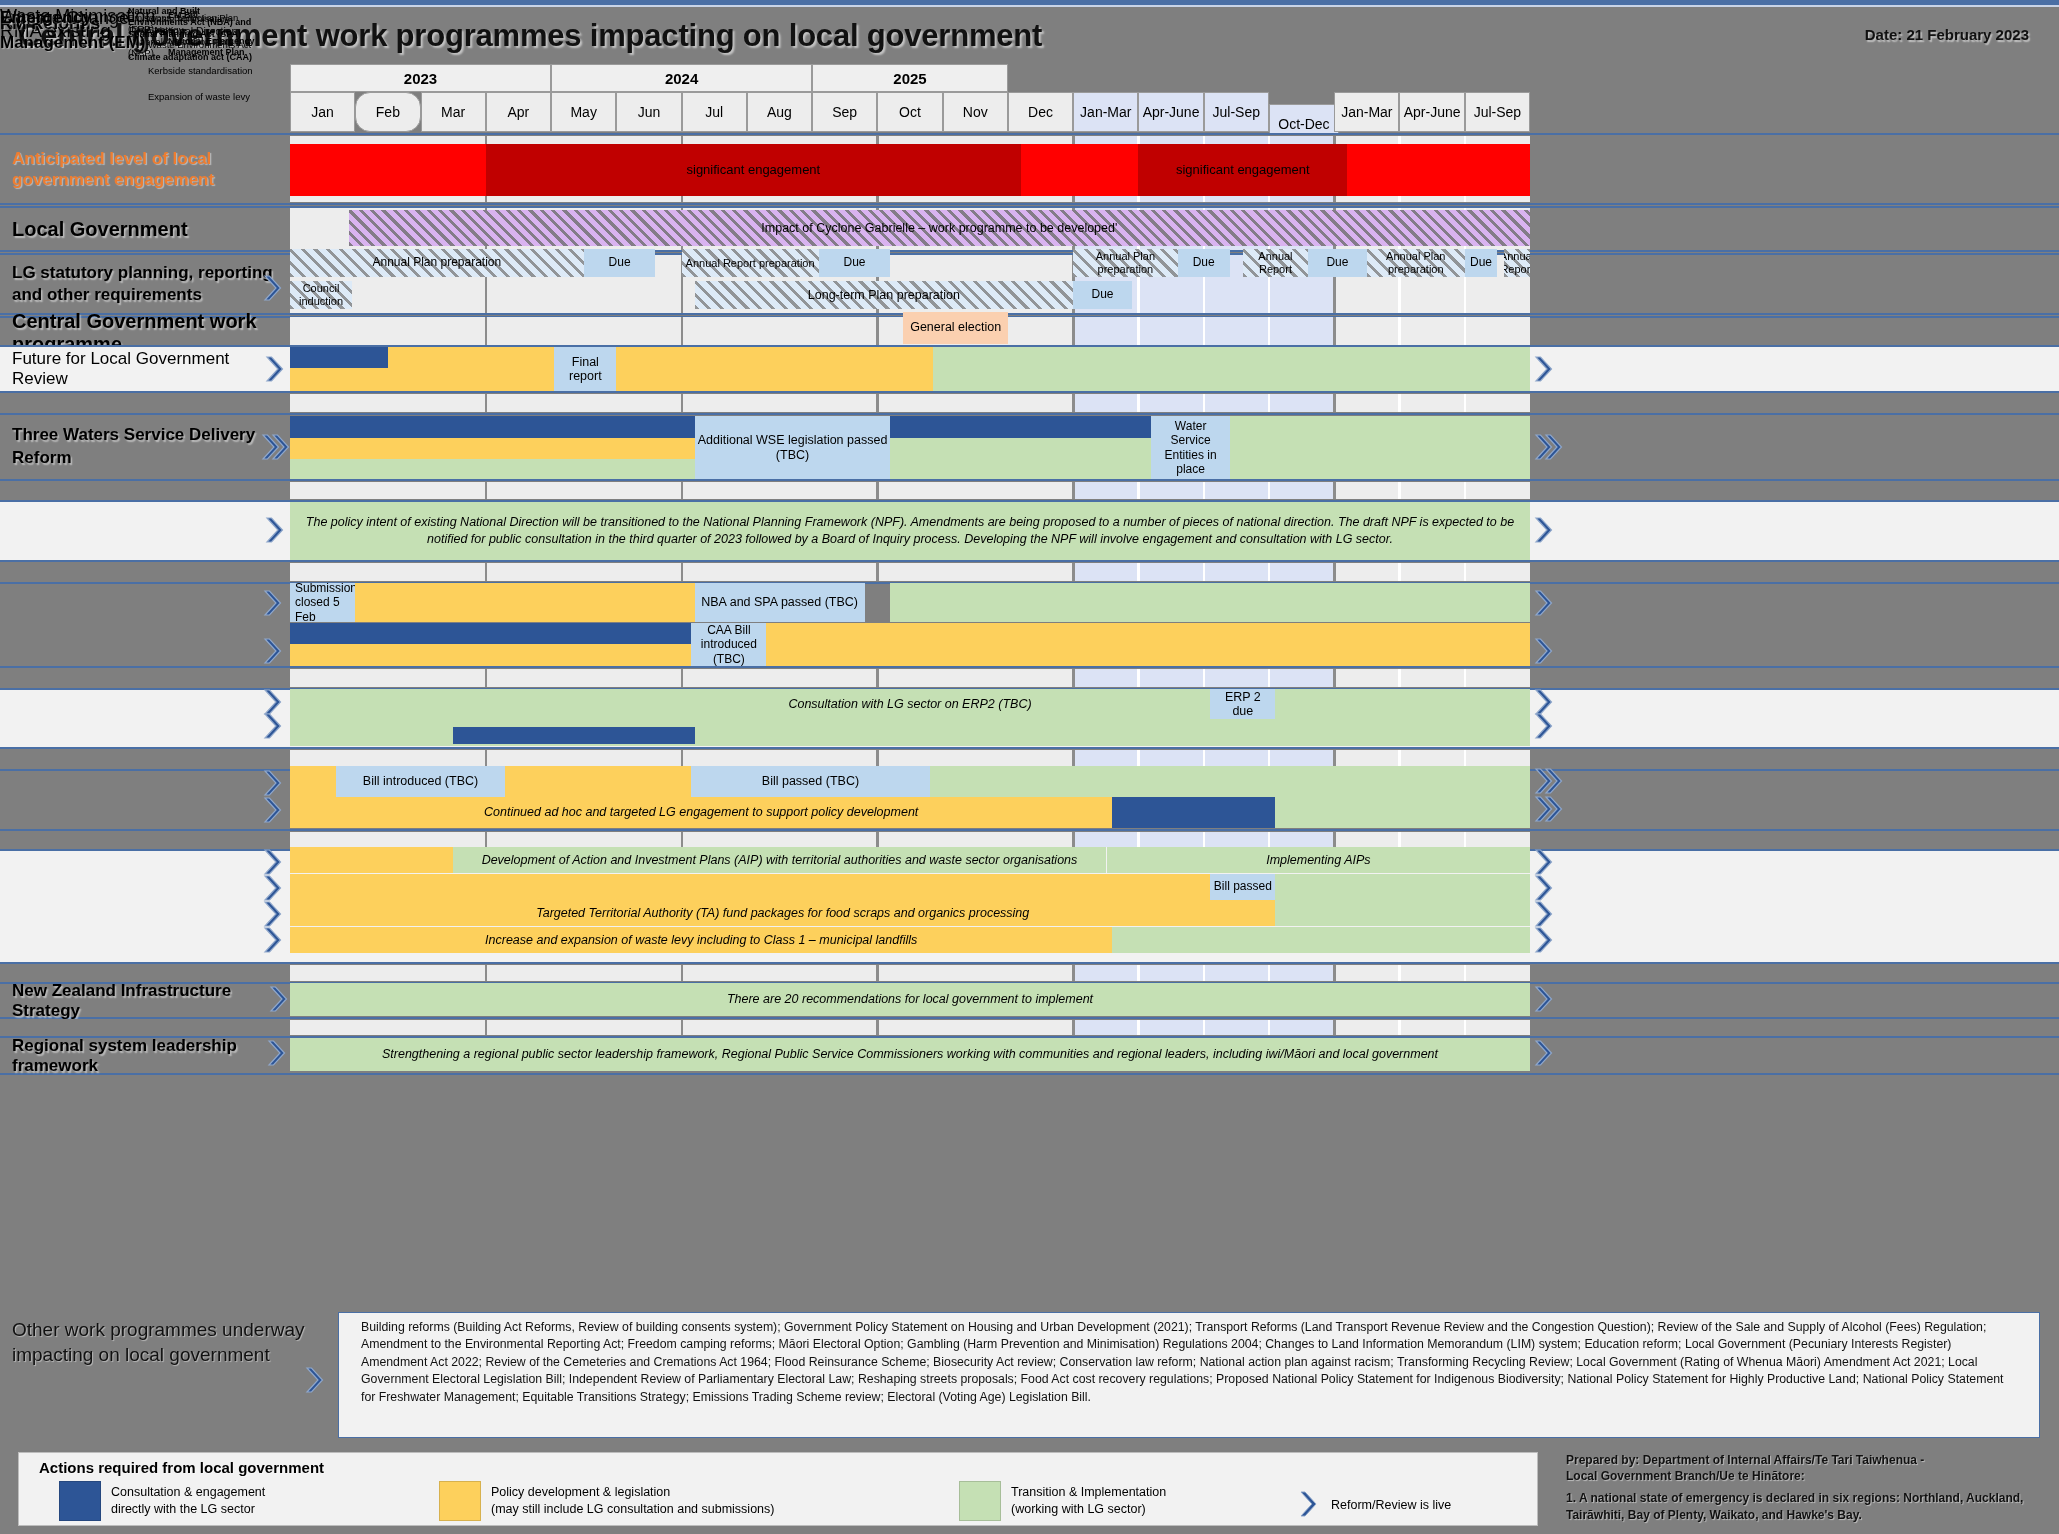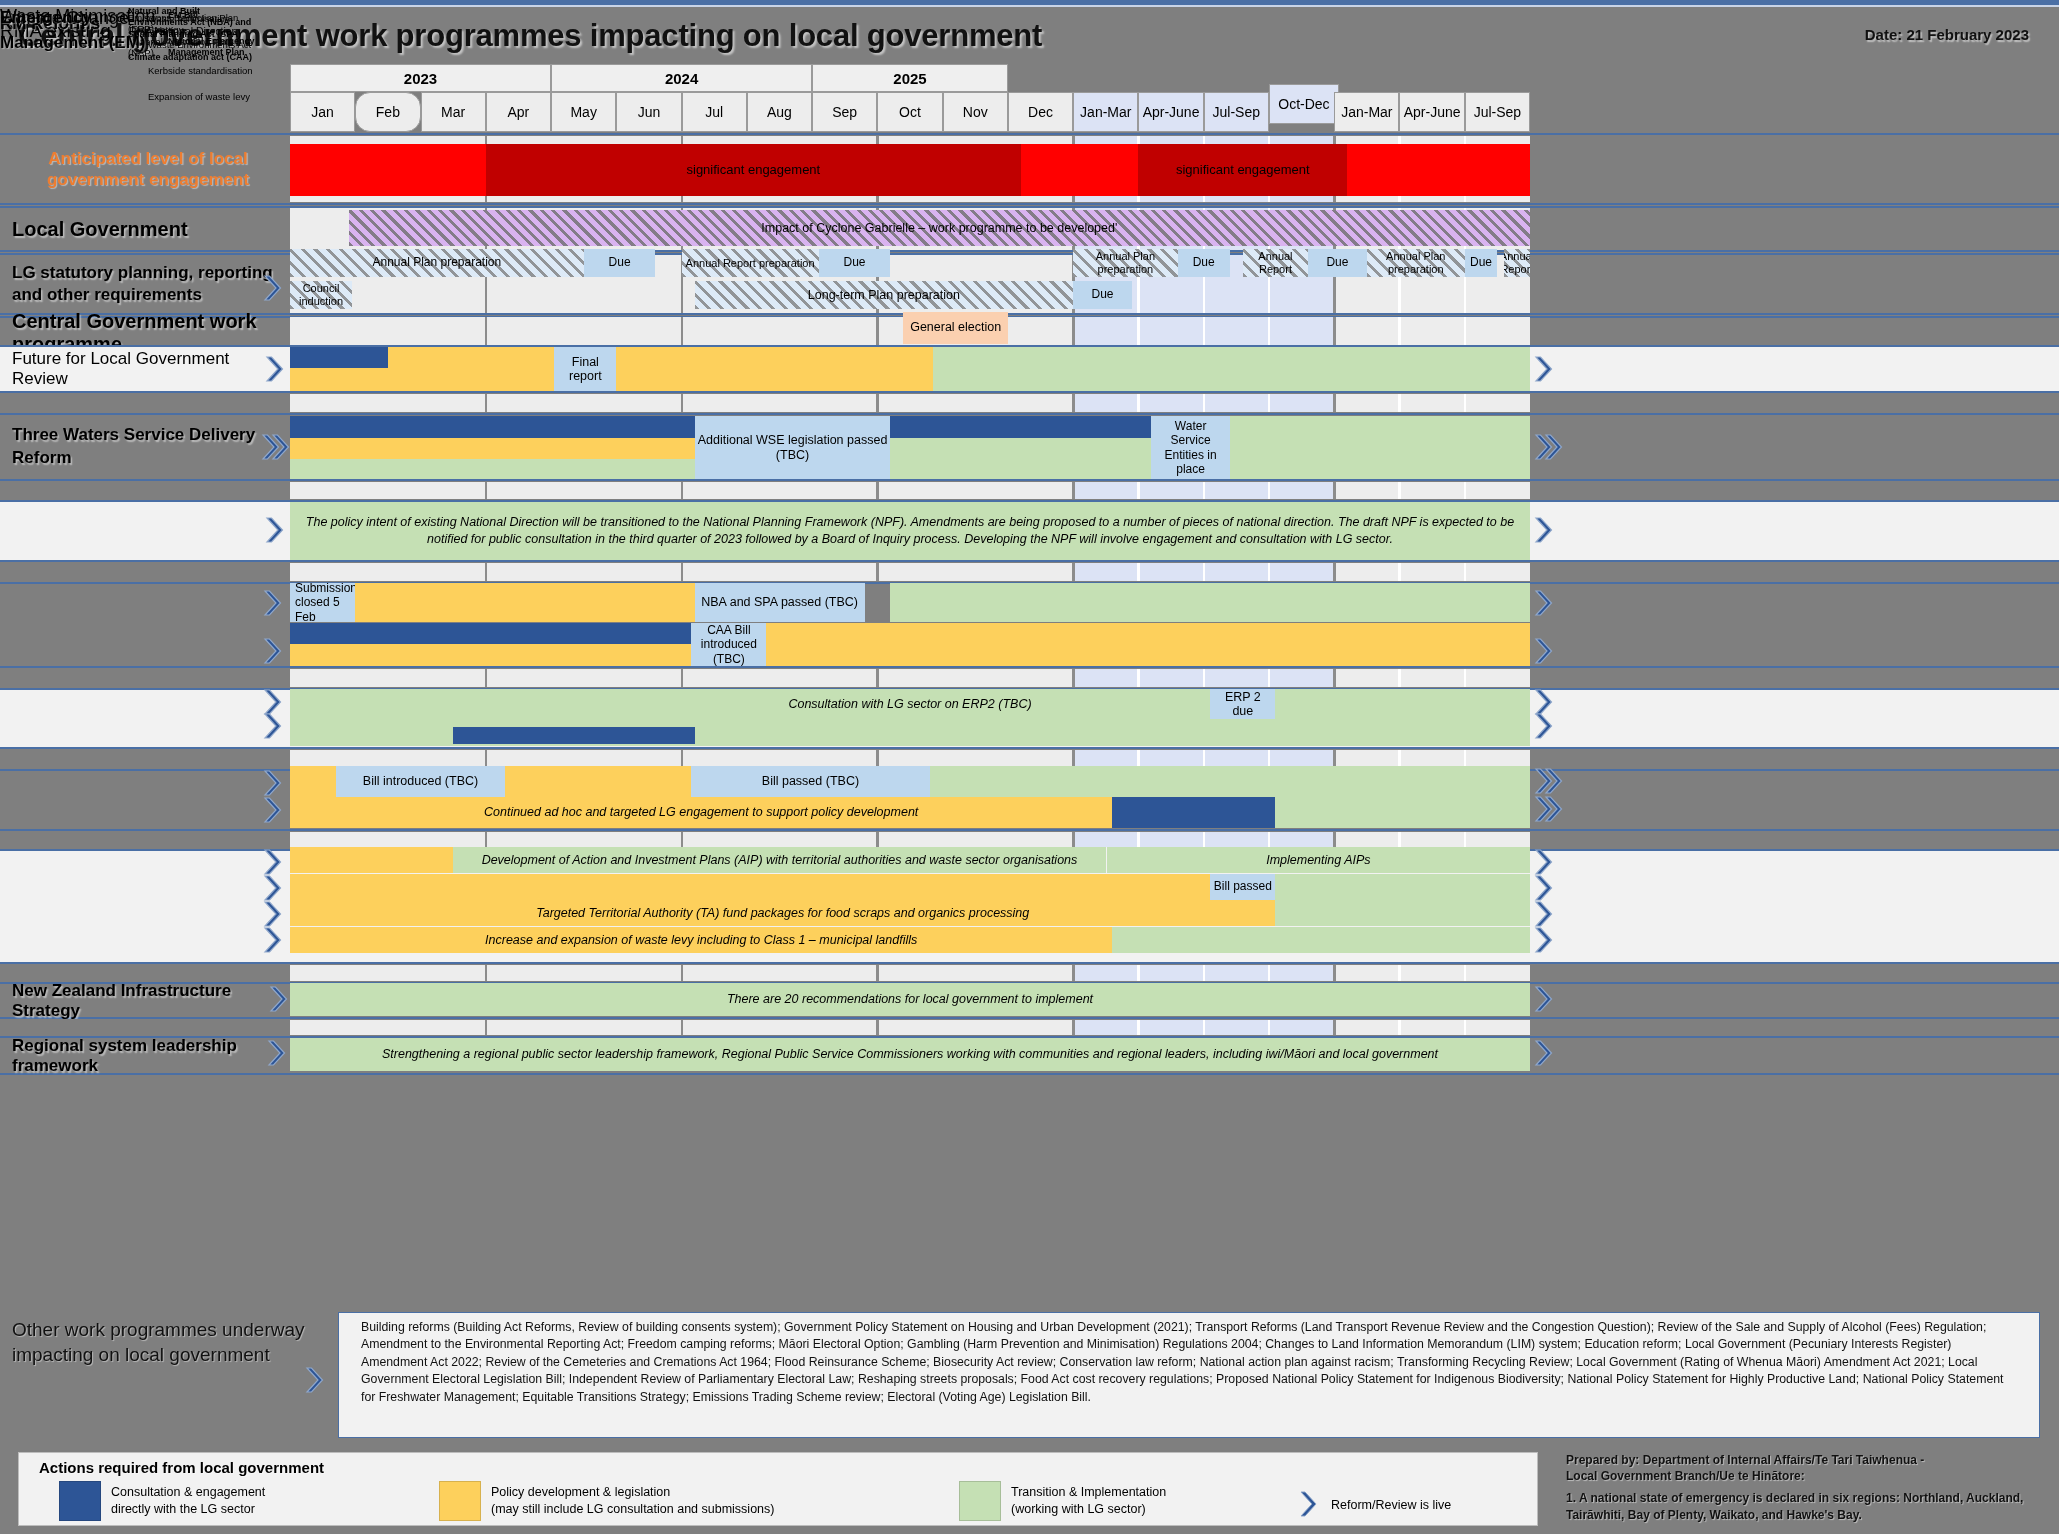--- a/index.html
+++ b/index.html
@@ -146,40 +146,40 @@
     <div class="hdr-mon" style="left:616.3157894736842px;top:92px;width:65.26315789473684px;">Jun</div>
     <div class="hdr-mon" style="left:681.578947368421px;top:92px;width:65.26315789473684px;">Jul</div>
     <div class="hdr-mon" style="left:746.8421052631579px;top:92px;width:65.26315789473684px;">Aug</div>
     <div class="hdr-mon" style="left:812.1052631578947px;top:92px;width:65.26315789473684px;">Sep</div>
     <div class="hdr-mon" style="left:877.3684210526316px;top:92px;width:65.26315789473684px;">Oct</div>
     <div class="hdr-mon" style="left:942.6315789473683px;top:92px;width:65.26315789473684px;">Nov</div>
     <div class="hdr-mon" style="left:1007.8947368421052px;top:92px;width:65.26315789473684px;">Dec</div>
     <div class="hdr-mon q" style="left:1073.157894736842px;top:92px;width:65.26315789473684px;">Jan-Mar</div>
     <div class="hdr-mon q" style="left:1138.4210526315787px;top:92px;width:65.26315789473684px;">Apr-June</div>
     <div class="hdr-mon q" style="left:1203.6842105263158px;top:92px;width:65.26315789473684px;">Jul-Sep</div>
-    <div class="hdr-mon q" style="left:1268.9473684210525px;top:84px;width:70px;">Oct-Dec</div>
+    <div class="hdr-mon q" style="left:1268.9473684210525px;top:104px;width:70px;">Oct-Dec</div>
     <div class="hdr-mon" style="left:1334.2105263157894px;top:92px;width:65.26315789473684px;">Jan-Mar</div>
     <div class="hdr-mon" style="left:1399.4736842105262px;top:92px;width:65.26315789473684px;">Apr-June</div>
     <div class="hdr-mon" style="left:1464.7368421052631px;top:92px;width:65.26315789473684px;">Jul-Sep</div>
     <div class="band " style="left:0;top:133px;width:2059px;height:72px;background:#7f7f7f;border-top:2px solid #4a6fa5;border-bottom:2px solid #4a6fa5;"></div>
     <div class="track" style="left:290px;top:136px;width:783.1578947368421px;height:66px;"></div>
     <div class="track q" style="left:1073.157894736842px;top:136px;width:261.05263157894734px;height:66px;"></div>
     <div class="track" style="left:1334.2105263157894px;top:136px;width:195.78947368421052px;height:66px;"></div>
     <div class="tick" style="left:484.7894736842105px;top:136px;width:2.5px;height:66px;background:#8c8c8c;"></div>
     <div class="tick" style="left:680.578947368421px;top:136px;width:2.5px;height:66px;background:#8c8c8c;"></div>
     <div class="tick" style="left:876.3684210526316px;top:136px;width:2.5px;height:66px;background:#8c8c8c;"></div>
     <div class="tick" style="left:1072.157894736842px;top:136px;width:2.5px;height:66px;background:#8c8c8c;"></div>
     <div class="tick" style="left:1137.4210526315787px;top:136px;width:2.5px;height:66px;background:#ffffff;"></div>
     <div class="tick" style="left:1202.6842105263158px;top:136px;width:2.5px;height:66px;background:#ffffff;"></div>
     <div class="tick" style="left:1267.9473684210525px;top:136px;width:2.5px;height:66px;background:#ffffff;"></div>
     <div class="tick" style="left:1333.2105263157894px;top:136px;width:2.5px;height:66px;background:#8c8c8c;"></div>
     <div class="tick" style="left:1398.4736842105262px;top:136px;width:2.5px;height:66px;background:#ffffff;"></div>
     <div class="tick" style="left:1463.7368421052631px;top:136px;width:2.5px;height:66px;background:#ffffff;"></div>
     <div class="band-label" style="left:0;top:133px;width:290px;height:72px;">
-      <div style="font-size: 17px; font-weight: bold; color: rgb(237, 125, 49); line-height: 1.25; text-shadow: rgba(255, 255, 255, 0.45) 1.2px 1.2px 1px; text-align: center;">Anticipated level of local government engagement</div>
+      <div style="font-size: 17px; font-weight: bold; color: rgb(237, 125, 49); line-height: 1.25; text-shadow: rgba(255, 255, 255, 0.45) 1.2px 1.2px 1px;">Anticipated level of local government engagement</div>
     </div>
     <div class="bar b-red" style="left:290px;top:144px;width:195.78947368421052px;height:52px;"></div>
     <div class="bar b-dkred" style="left:485.7894736842105px;top:144px;width:535.157894736842px;height:52px;">significant engagement</div>
     <div class="bar b-red" style="left:1020.9473684210525px;top:144px;width:117.47368421052634px;height:52px;"></div>
     <div class="bar b-dkred" style="left:1138.4210526315787px;top:144px;width:208.84210526315783px;height:52px;">significant engagement</div>
     <div class="bar b-red" style="left:1347.2631578947367px;top:144px;width:182.73684210526318px;height:52px;"></div>
     <div class="band " style="left:0;top:206px;width:2059px;height:46px;background:#7f7f7f;border-top:2px solid #4a6fa5;border-bottom:2px solid #4a6fa5;"></div>
     <div class="track" style="left:290px;top:208px;width:783.1578947368421px;height:42px;"></div>
     <div class="track q" style="left:1073.157894736842px;top:208px;width:261.05263157894734px;height:42px;"></div>
     <div class="track" style="left:1334.2105263157894px;top:208px;width:195.78947368421052px;height:42px;"></div>

